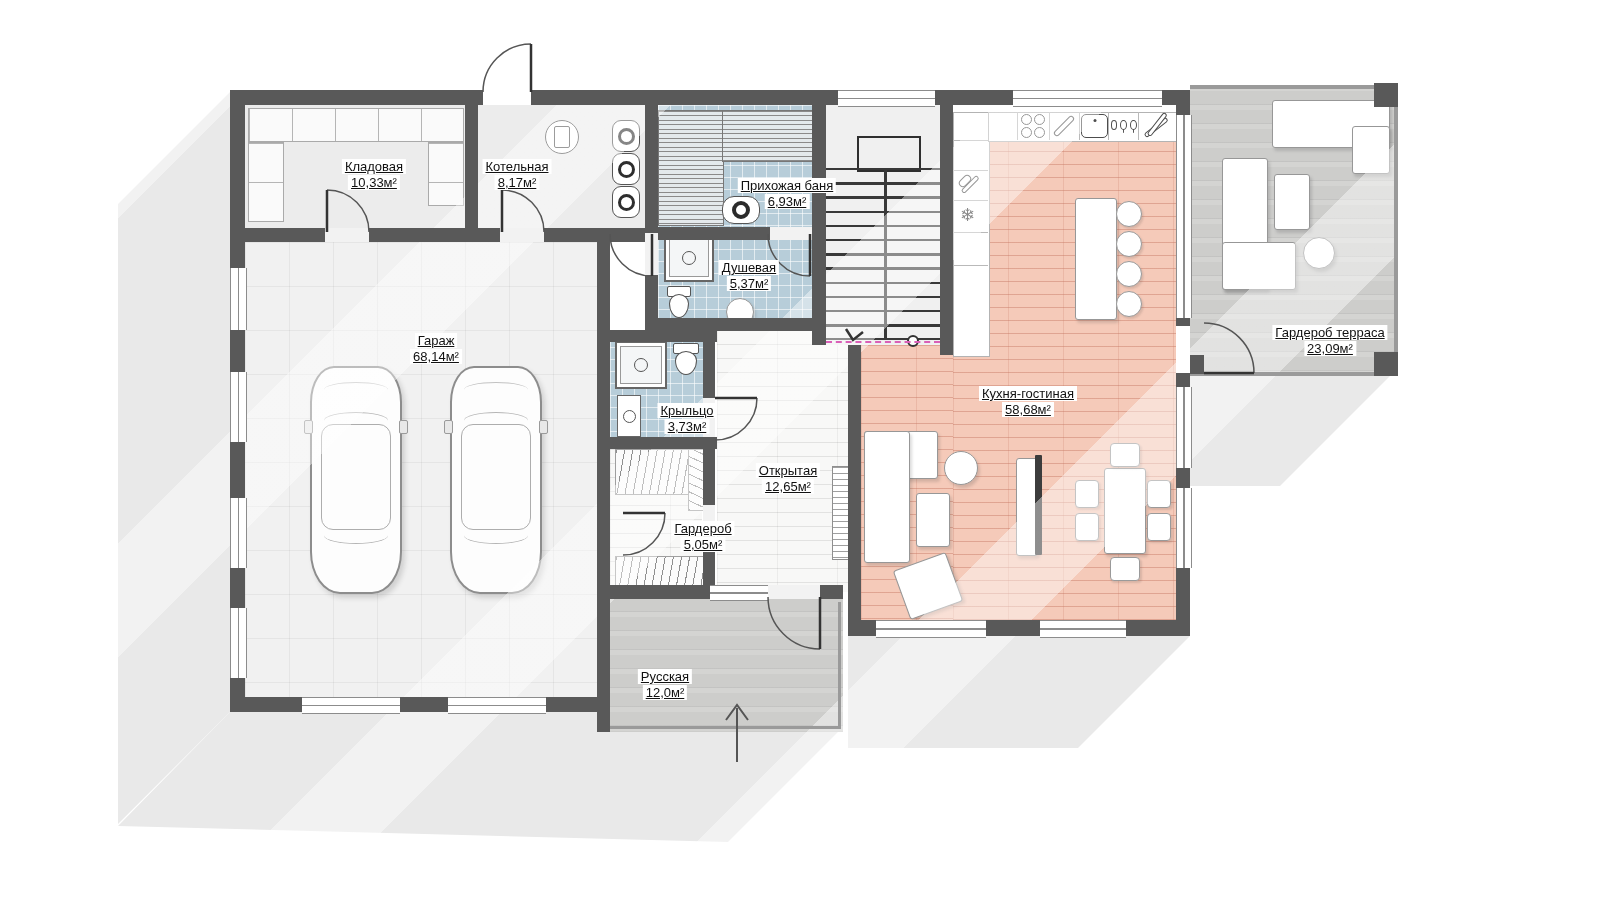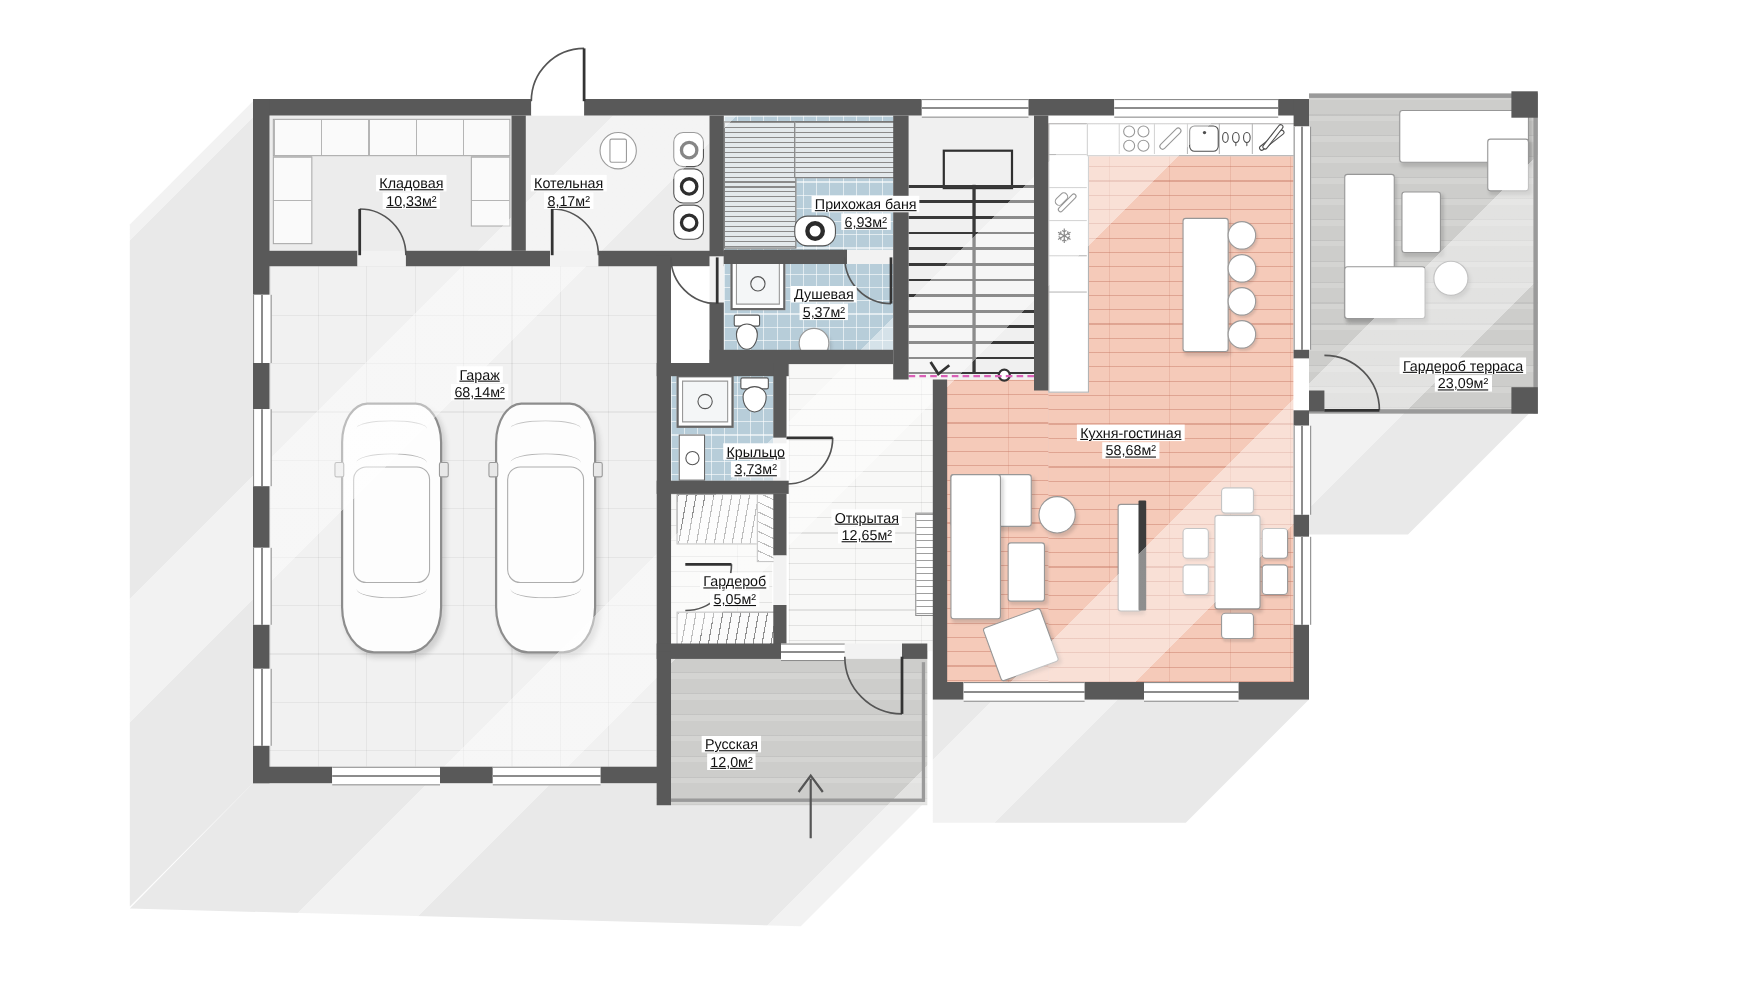--- a/index.html
+++ b/index.html
@@ -403,21 +403,21 @@
     <span>68,14м²</span>
   </div>
   <div class="lbl" style="left:687px;top:402px">
     <span>Крыльцо</span>
     <span>3,73м²</span>
   </div>
   <div class="lbl" style="left:788px;top:462px">
     <span>Открытая</span>
     <span>12,65м²</span>
   </div>
-  <div class="lbl" style="left:668px;top:520px">
+  <div class="lbl" style="left:703px;top:520px">
     <span>Гардероб</span>
     <span>5,05м²</span>
   </div>
   <div class="lbl" style="left:1028px;top:385px">
     <span>Кухня-гостиная</span>
     <span>58,68м²</span>
   </div>
   <div class="lbl" style="left:1330px;top:324px">
     <span>Гардероб терраса</span>
     <span>23,09м²</span>

